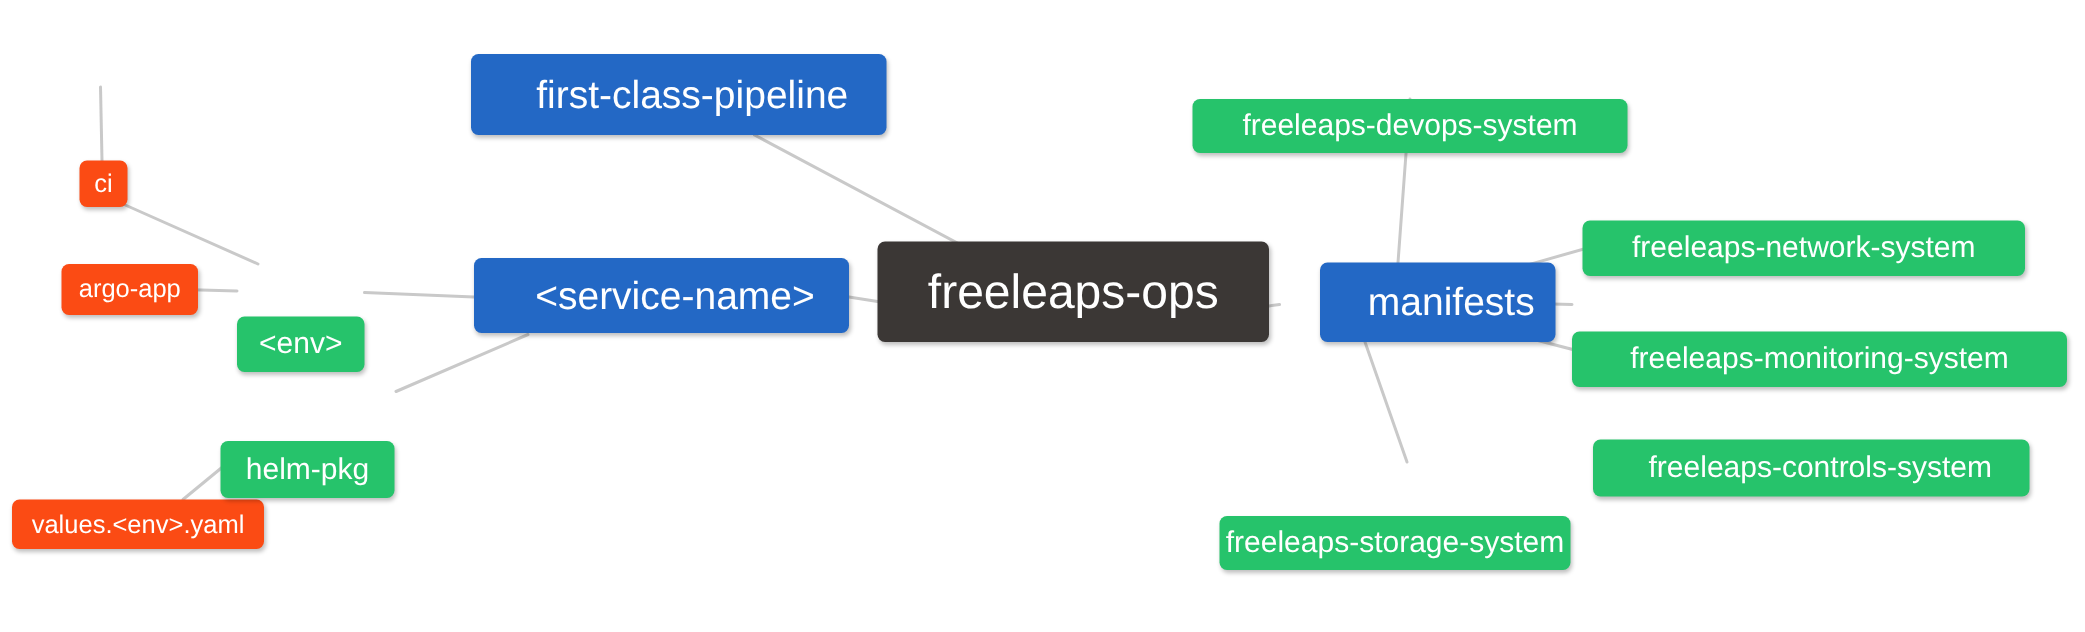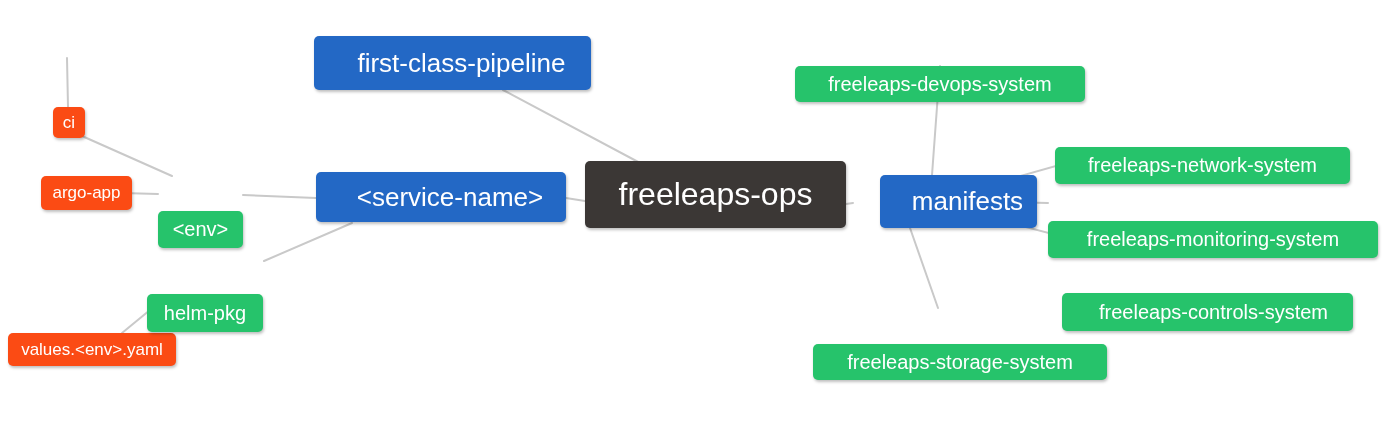--- a/index.html
+++ b/index.html
@@ -90,15 +90,15 @@
   <div class="node l1" style="left:853px; top:175px; width:157px; height:53px;margin-left:27px;">manifests</div>
 
   <div class="node l2" style="left:795px;  top:30px;  width:290px; height:36px;">freeleaps-devops-system</div>
 
   <div class="node l2" style="left:1055px; top:111px; width:295px; height:37px;">freeleaps-network-system</div>
 
   <div class="node l2" style="left:1048px; top:185px; width:330px; height:37px;">freeleaps-monitoring-system</div>
 
   <div class="node l2" style="left:1062px; top:257px; width:291px; height:38px;padding-left:12px;">freeleaps-controls-system</div>
 
-  <div class="node l2" style="left:813px;  top:308px; width:294px; height:36px;">freeleaps-storage-system</div>
+  <div class="node l2" style="left:813px;  top:308px; width:234px; height:36px;">freeleaps-storage-system</div>
 
 </div>
 
 </body></html>

